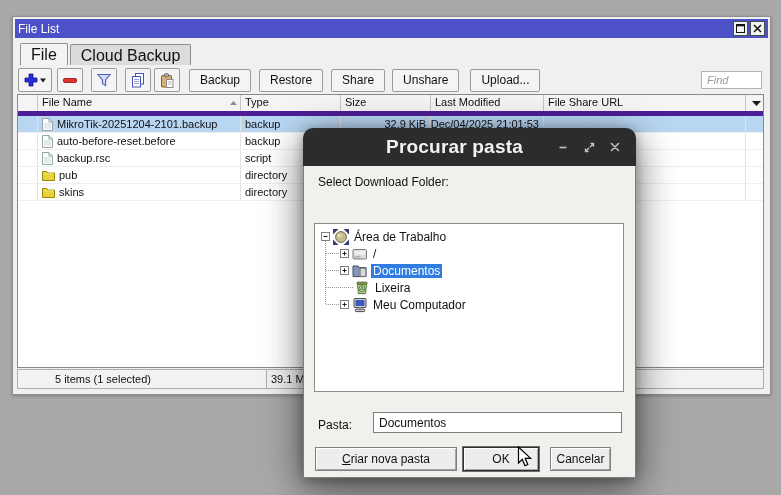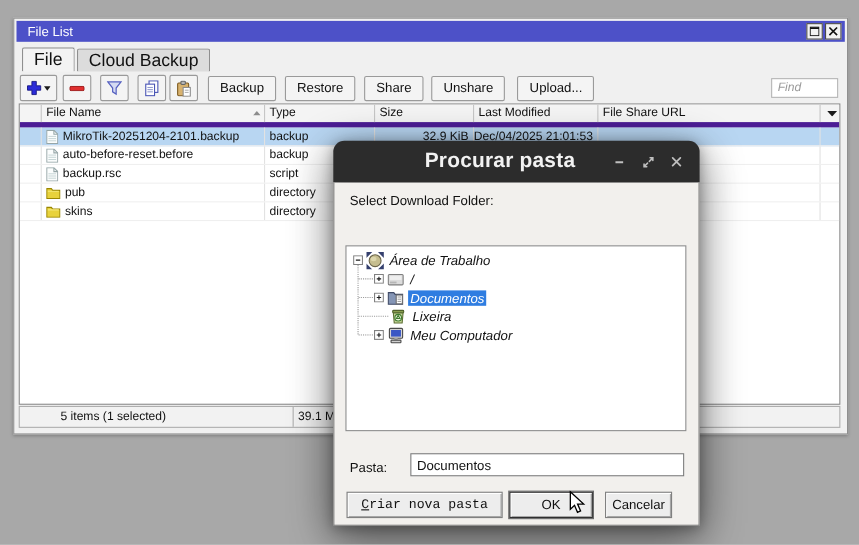--- a/index.html
+++ b/index.html
@@ -4,21 +4,21 @@
 <style>
   html,body{margin:0;padding:0;background:#a8a8a8;}
   .screen{position:relative;width:781px;height:495px;background:#a8a8a8;overflow:hidden;
           font-family:"Liberation Sans","DejaVu Sans",sans-serif;color:#111;}
   svg{display:block}
 
   
   .window{position:absolute;left:12px;top:16px;width:757px;height:377px;background:#f0f0f0;
           border:1px solid #8f8f8f;box-shadow:0 1px 3px rgba(0,0,0,.25);}
   .titlebar{position:absolute;left:2px;top:2px;right:2px;height:19px;background:#4d51c8;color:#fff;
-            font-size:12px;display:flex;align-items:center;padding-left:10px;box-sizing:border-box;}
+            font-size:12px;display:flex;align-items:center;padding-left:3px;box-sizing:border-box;}
   .tb-btns{position:absolute;right:3px;top:2px;display:flex;gap:2px;}
   .tb-btn{width:15px;height:15px;background:#f2f2f2;border:1px solid #4a4a4a;display:flex;
           align-items:center;justify-content:center;box-sizing:border-box;cursor:default;}
 
   .tabs{position:absolute;left:7px;top:26px;height:22px;display:flex;align-items:flex-end;}
   .tab{font-size:16px;padding:0 10px;border:1px solid #8f8f8f;border-bottom:none;
        border-radius:2px 2px 0 0;box-sizing:border-box;text-align:right;}
   .tab.active{background:#f3f3f3;height:22px;line-height:22px;z-index:2;position:relative;}
   .tab.inactive{background:#dcdcdc;height:21px;line-height:21px;margin-left:2px;}
 
@@ -59,37 +59,37 @@
                 border-radius:10px 10px 0 0;display:flex;align-items:center;}
   .dlg-title{flex:1;text-align:center;color:#f2f2f2;font-size:19px;font-weight:bold;padding-left:50px;
              letter-spacing:.2px;}
   .dlg-controls{display:flex;align-items:center;gap:12px;padding-right:14px;}
   .dlg-ctrl{width:14px;height:14px;display:flex;align-items:center;justify-content:center;}
   .dlg-body{position:absolute;left:0;top:38px;right:0;bottom:0;background:#f2f0ed;
             border:1px solid #7e7e7e;border-top:none;box-sizing:border-box;}
   .dlg-prompt{position:absolute;left:15px;top:47px;font-size:12px;}
 
   .treebox{position:absolute;left:11px;top:95px;width:310px;height:169px;background:#fff;
-           border:1px solid #8c8c8c;box-sizing:border-box;overflow:hidden;font-style:italic;}
+           border:1px solid #8c8c8c;box-sizing:border-box;overflow:hidden;}
   .titem{position:absolute;height:17px;display:flex;align-items:center;font-size:12px;white-space:nowrap;}
   .titem .lbl{margin-left:3px;padding:0 2px;}
   .titem .lbl.sel{background:#2f7de1;color:#fff;}
   .exp{margin-right:3px;flex:none;}
   .vline{position:absolute;left:10px;top:14px;height:66px;border-left:1px dotted #9a9a9a;}
   .hstub{position:absolute;border-top:1px dotted #9a9a9a;height:0;}
 
   .pasta-label{position:absolute;left:15px;top:290px;font-size:12px;}
   .pasta-input{position:absolute;left:70px;top:284px;width:249px;height:21px;border:1px solid #7c7c7c;
                font-size:12px;padding:0 5px;box-sizing:border-box;background:#fff;color:#111;
                font-family:"Liberation Sans","DejaVu Sans",sans-serif;}
 
   .dbtn{position:absolute;top:319px;height:24px;background:#ededed;border:1px solid #808080;
         box-shadow:inset 1px 1px 0 #ffffff, inset -1px -1px 0 #a6a6a6;font-size:12px;display:flex;
         align-items:center;justify-content:center;box-sizing:border-box;}
-  .newfolder{left:12px;width:142px;font-family:Liberation Mono, monospace;}
+  .newfolder{left:12px;width:142px;}
   .newfolder span{display:block;}
   .newfolder span::first-letter{text-decoration:underline;}
   .okbtn{left:160px;width:76px;border:1px solid #2f2f2f;
          box-shadow:0 0 0 1px #6b6b6b, inset 1px 1px 0 #ffffff, inset -1px -1px 0 #a6a6a6;}
   .cancelbtn{left:247px;width:61px;}
 
   .cursor{position:absolute;left:517px;top:446px;z-index:30;pointer-events:none;}
 </style>
 </head>
 <body>

